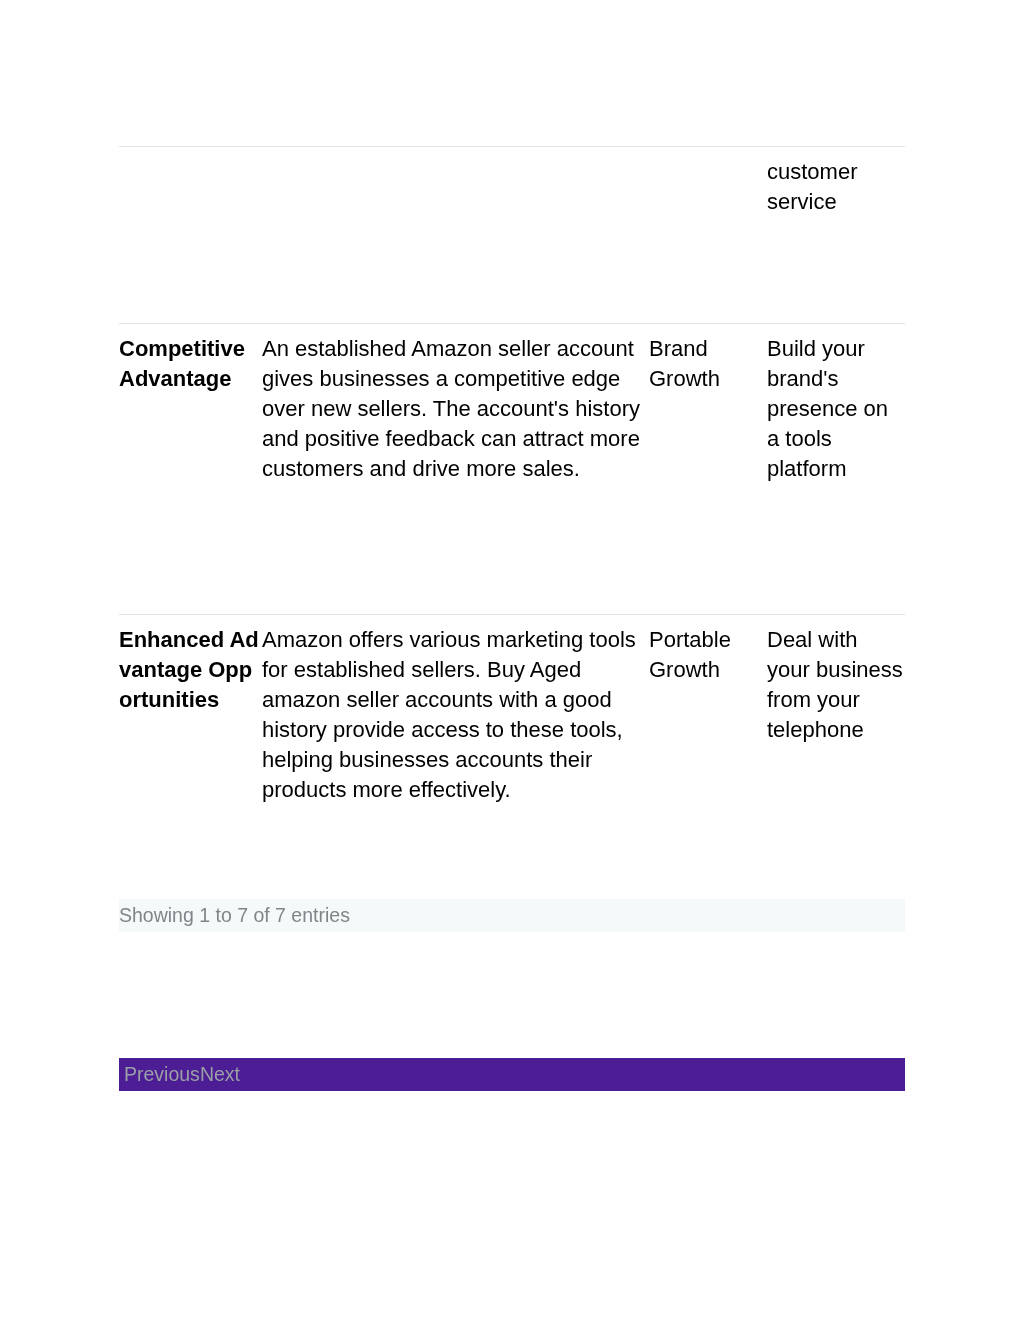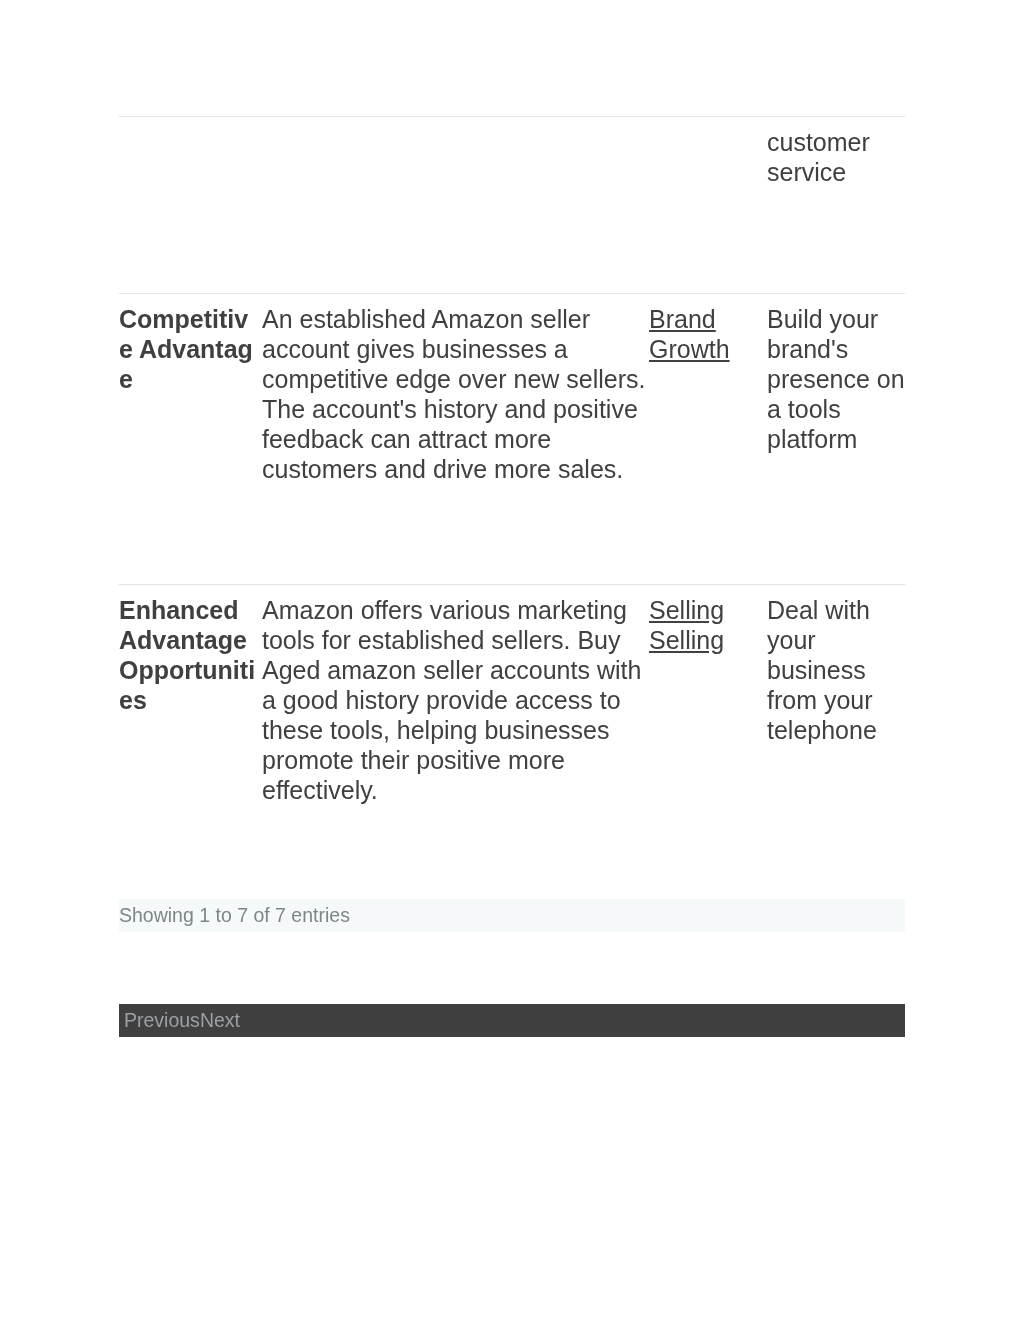--- a/index.html
+++ b/index.html
@@ -31,41 +31,42 @@
     position: absolute;
     left: 119px;
     top: 116px;
     width: 786px;
   }
 
   table.data-table {
     width: 786px;
     border-collapse: collapse;
     table-layout: fixed;
-    font-size: 25px;
+    font-size: 22px;
     line-height: 30px;
-    color: #404040;
+    color: #000000;
+    margin-top: 30px;
   }
 
   table.data-table td {
     vertical-align: top;
     border-top: 1px solid #e2e3e5;
     padding: 10px 0 0 0;
     background: transparent;
   }
 
   
   col.c1 { width: 143px; }
   col.c2 { width: 387px; }
   col.c3 { width: 118px; }
   col.c4 { width: 138px; }
 
   td.col-1 { padding-left: 9px;  padding-right: 12px; word-break: break-all; font-weight: bold; }
   td.col-2 { padding-left: 152px; padding-right: 14px; }
-  td.col-3 { padding-left: 18px;  padding-right: 12px; text-decoration: underline; }
+  td.col-3 { padding-left: 18px;  padding-right: 12px; }
   td.col-4 { padding-left: 18px;  padding-right: 10px; }
 
   
   td.col-2 { padding-left: 9px; }
 
   
   tr.row-1 td { height: 166px; }
   tr.row-2 td { height: 280px; }
   tr.row-3 td { height: 228px; }
 
@@ -87,24 +88,24 @@
     font-size: 19.5px;
     line-height: 27px;
     color: #808589;
     white-space: nowrap;
   }
 
   
   .paginate-band {
     position: absolute;
     left: 119px;
-    top: 1004px;
+    top: 1058px;
     width: 786px;
     height: 33px;
-    background: #404040;
+    background: #4c1d95;
   }
   .paginate-band .paginate-inner {
     position: absolute;
     left: 5px;
     top: 3px;
     font-size: 19.5px;
     line-height: 27px;
     color: #9aa0a6;
     white-space: nowrap;
   }
@@ -157,24 +158,24 @@
           <td class="col-4">
             <span class="cell-text">Build your brand's presence on a tools platform</span>
           </td>
         </tr>
 
         <tr class="row-3">
           <td class="col-1">
             <span class="cell-text">Enhanced Advantage Opportunities</span>
           </td>
           <td class="col-2">
-            <span class="cell-text">Amazon offers various marketing tools for established sellers. Buy Aged amazon seller accounts with a good history provide access to these tools, helping businesses promote their positive more effectively.</span>
+            <span class="cell-text">Amazon offers various marketing tools for established sellers. Buy Aged amazon seller accounts with a good history provide access to these tools, helping businesses accounts their products more effectively.</span>
           </td>
           <td class="col-3">
-            <span class="cell-text">Selling Selling</span>
+            <span class="cell-text">Portable Growth</span>
           </td>
           <td class="col-4">
             <span class="cell-text">Deal with your business from your telephone</span>
           </td>
         </tr>
 
       </tbody>
     </table>
   </div>
 

